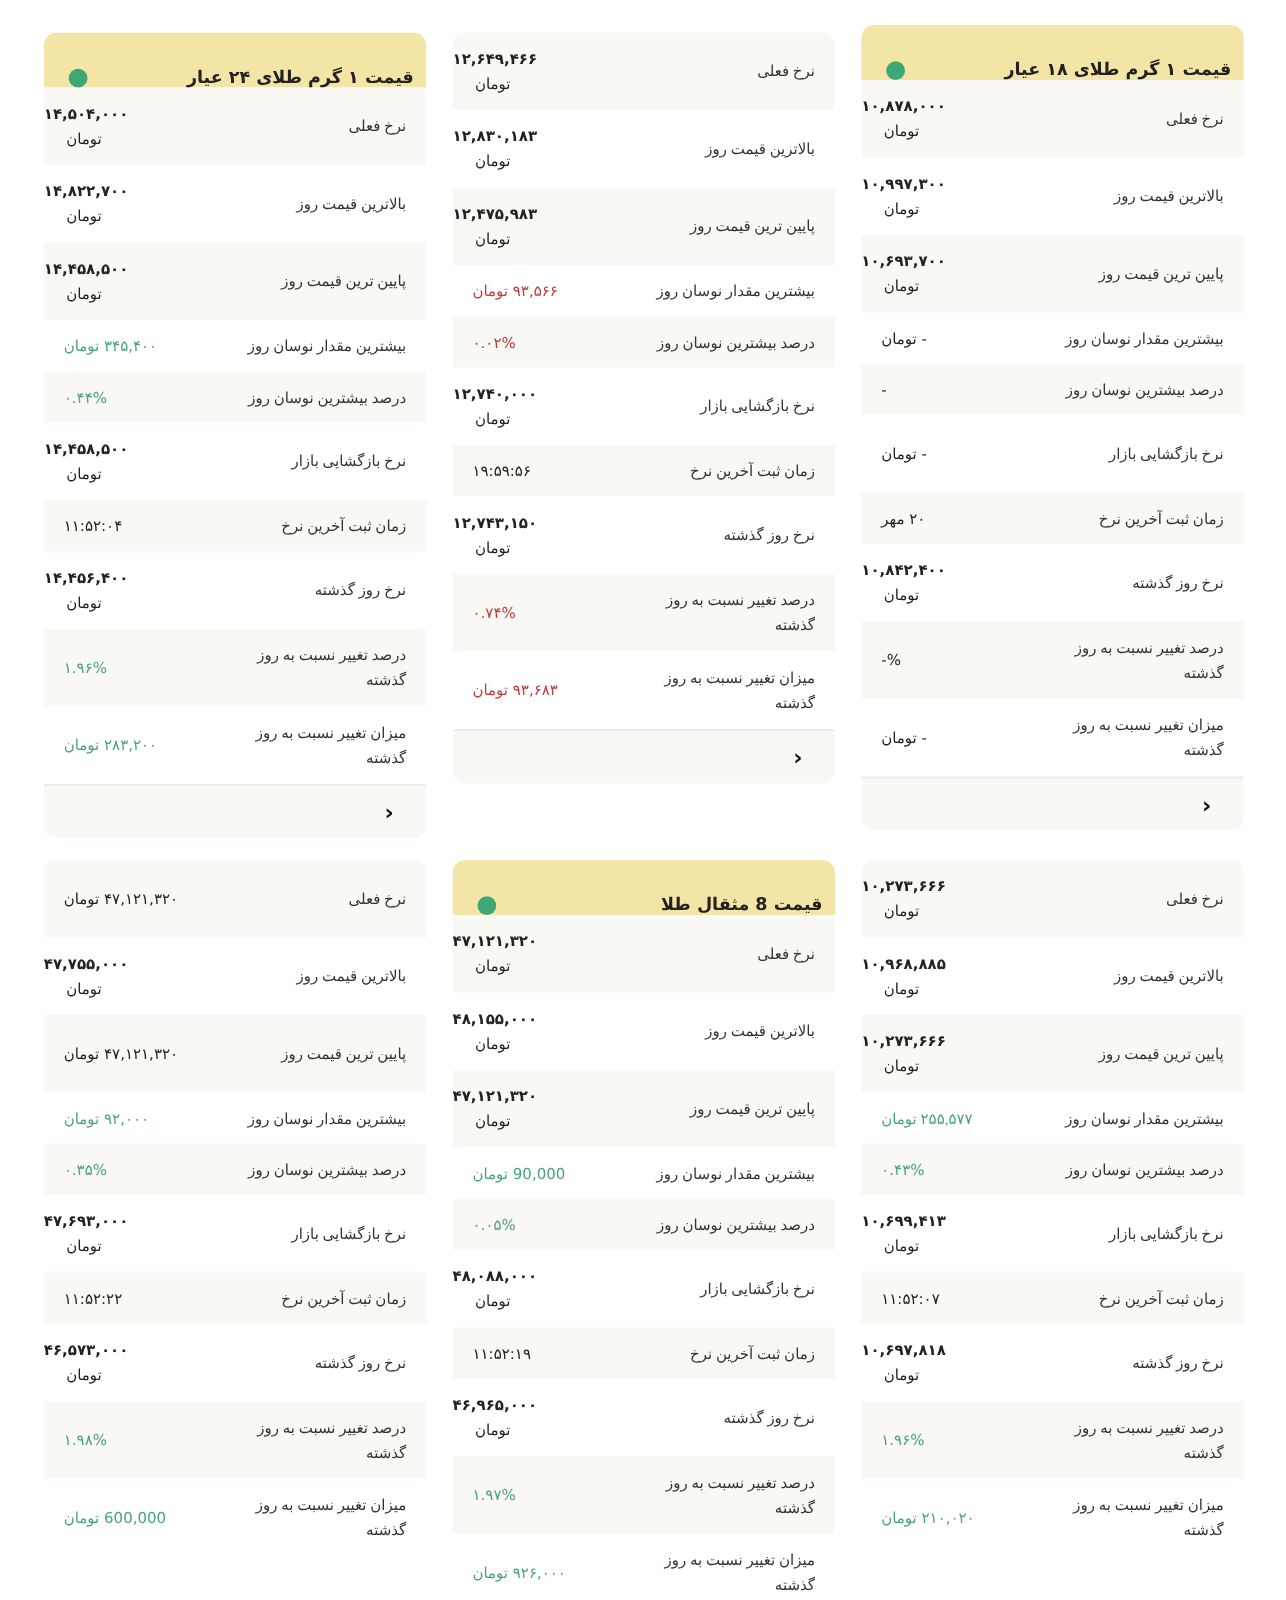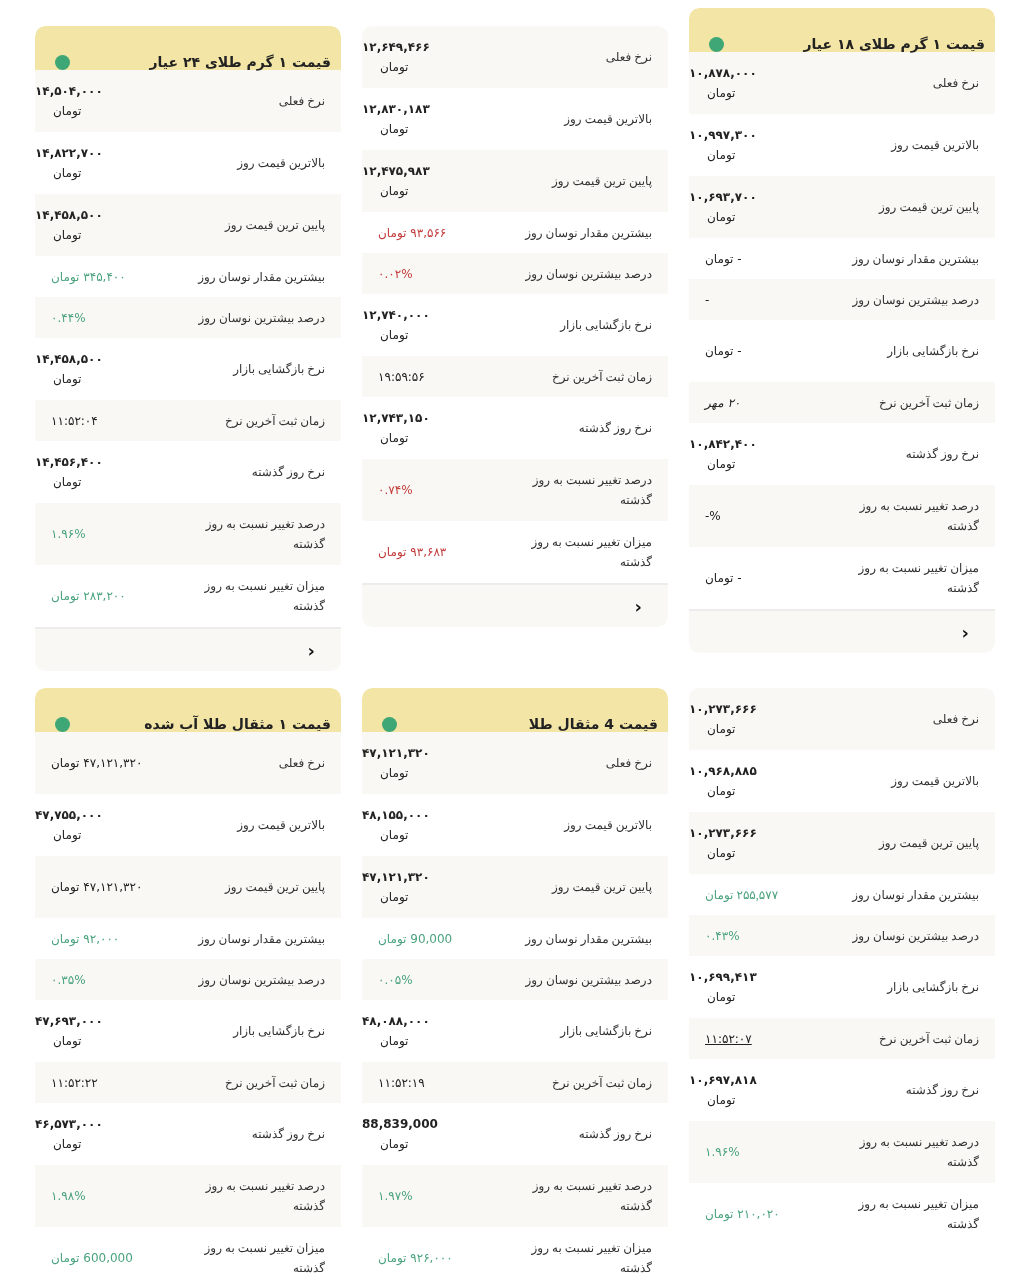--- a/index.html
+++ b/index.html
@@ -19,21 +19,21 @@
     .value.inline { flex-direction: row; font-weight: normal; padding-left: 16px; }
     .up { color: #4aa37e !important; }
     .down { color: #c23b3b !important; }
     .card-footer { height: 44px; background: #f9f8f4; border-top: 2px solid #ececec; display: flex; align-items: center; direction: rtl; padding-right: 26px; border-radius: 0 0 10px 10px; }
     .chev { font-size: 18px; font-weight: bold; color: #111; }
   </style>
 </head>
 <body>
 
 <div class="grid" id="grid">
-    <div class="card" style="left: 689px; top: 8px;">
+    <div class="card" style="left: 689px; top: 20px;">
     <div class="card-header">
       <span class="card-title">قیمت ۱ گرم طلای ۱۸ عیار</span>
       <span class="dot" style="background: rgb(63, 167, 118);"></span>
     </div>
     <div class="rows">
         <div class="row alt" style="height: 62px;">
           <span class="label">نرخ فعلی</span>
           <span class="value">
             <span class="num">۱۰,۸۷۸,۰۰۰</span>
             <span class="unit">تومان</span>
@@ -60,21 +60,21 @@
         <div class="row alt" style="height: 41px;">
           <span class="label">درصد بیشترین نوسان روز</span>
           <span class="value inline" style="direction: rtl; justify-content: flex-end;">-</span>
         </div>
         <div class="row" style="height: 62px;">
           <span class="label">نرخ بازگشایی بازار</span>
           <span class="value inline" style="direction: rtl; justify-content: flex-end;">- تومان</span>
         </div>
         <div class="row alt" style="height: 41px;">
           <span class="label">زمان ثبت آخرین نرخ</span>
-          <span class="value inline" style="direction: rtl; justify-content: flex-end; font-style: italic;">۲۰ مهر</span>
+          <span class="value inline" style="direction: rtl; justify-content: flex-end;">۲۰ مهر</span>
         </div>
         <div class="row" style="height: 62px;">
           <span class="label">نرخ روز گذشته</span>
           <span class="value">
             <span class="num">۱۰,۸۴۲,۴۰۰</span>
             <span class="unit">تومان</span>
           </span>
         </div>
         <div class="row alt" style="height: 62px;">
           <span class="label">درصد تغییر نسبت به روز گذشته</span>
@@ -250,21 +250,21 @@
         </div>
         <div class="row" style="height: 62px;">
           <span class="label">نرخ بازگشایی بازار</span>
           <span class="value">
             <span class="num">۱۰,۶۹۹,۴۱۳</span>
             <span class="unit">تومان</span>
           </span>
         </div>
         <div class="row alt" style="height: 41px;">
           <span class="label">زمان ثبت آخرین نرخ</span>
-          <span class="value inline" style="direction: rtl; justify-content: flex-end; text-decoration: underline;">۱۱:۵۲:۰۷</span>
+          <span class="value inline" style="direction: rtl; justify-content: flex-end;">۱۱:۵۲:۰۷</span>
         </div>
         <div class="row" style="height: 62px;">
           <span class="label">نرخ روز گذشته</span>
           <span class="value">
             <span class="num">۱۰,۶۹۷,۸۱۸</span>
             <span class="unit">تومان</span>
           </span>
         </div>
         <div class="row alt" style="height: 62px;">
           <span class="label">درصد تغییر نسبت به روز گذشته</span>
@@ -272,21 +272,21 @@
         </div>
         <div class="row" style="height: 62px;">
           <span class="label">میزان تغییر نسبت به روز گذشته</span>
           <span class="value inline up" style="direction: rtl; justify-content: flex-end;">۲۱۰,۰۲۰ تومان</span>
         </div>
       </div>
 
   </div>
     <div class="card" style="left: 362px; top: 688px;">
     <div class="card-header">
-      <span class="card-title">قیمت 4 مثقال طلا</span>
+      <span class="card-title">قیمت 8 مثقال طلا</span>
       <span class="dot" style="background: rgb(63, 167, 118);"></span>
     </div>
     <div class="rows">
         <div class="row alt" style="height: 62px;">
           <span class="label">نرخ فعلی</span>
           <span class="value">
             <span class="num">۴۷,۱۲۱,۳۲۰</span>
             <span class="unit">تومان</span>
           </span>
         </div>
@@ -319,40 +319,36 @@
             <span class="unit">تومان</span>
           </span>
         </div>
         <div class="row alt" style="height: 41px;">
           <span class="label">زمان ثبت آخرین نرخ</span>
           <span class="value inline" style="direction: rtl; justify-content: flex-end;">۱۱:۵۲:۱۹</span>
         </div>
         <div class="row" style="height: 62px;">
           <span class="label">نرخ روز گذشته</span>
           <span class="value">
-            <span class="num">88,839,000</span>
+            <span class="num">۴۶,۹۶۵,۰۰۰</span>
             <span class="unit">تومان</span>
           </span>
         </div>
         <div class="row alt" style="height: 62px;">
           <span class="label">درصد تغییر نسبت به روز گذشته</span>
           <span class="value inline up" style="direction: rtl; justify-content: flex-end;">۱.۹۷%</span>
         </div>
         <div class="row" style="height: 62px;">
           <span class="label">میزان تغییر نسبت به روز گذشته</span>
           <span class="value inline up" style="direction: rtl; justify-content: flex-end;">۹۲۶,۰۰۰ تومان</span>
         </div>
       </div>
 
   </div>
     <div class="card" style="left: 35px; top: 688px;">
-    <div class="card-header">
-      <span class="card-title">قیمت ۱ مثقال طلا آب شده</span>
-      <span class="dot" style="background: rgb(63, 167, 118);"></span>
-    </div>
     <div class="rows">
         <div class="row alt" style="height: 62px;">
           <span class="label">نرخ فعلی</span>
           <span class="value inline" style="direction: rtl; justify-content: flex-end;">۴۷,۱۲۱,۳۲۰ تومان</span>
         </div>
         <div class="row" style="height: 62px;">
           <span class="label">بالاترین قیمت روز</span>
           <span class="value">
             <span class="num">۴۷,۷۵۵,۰۰۰</span>
             <span class="unit">تومان</span>

